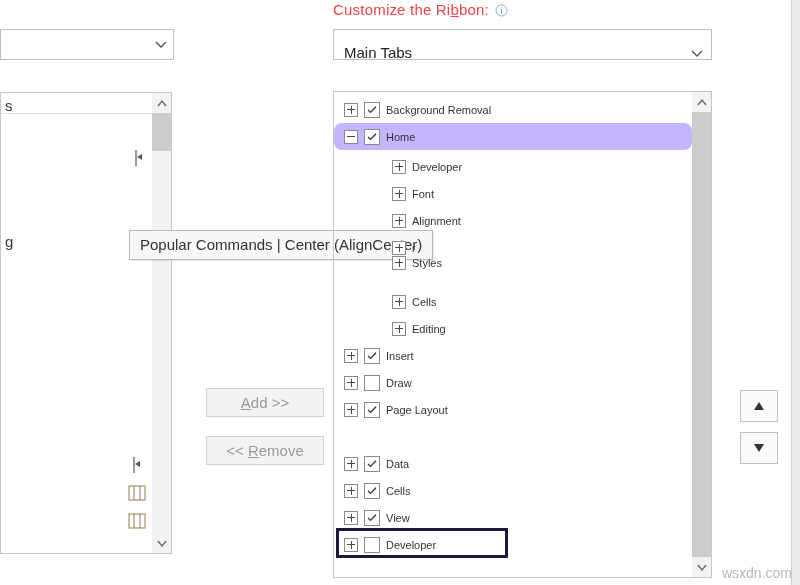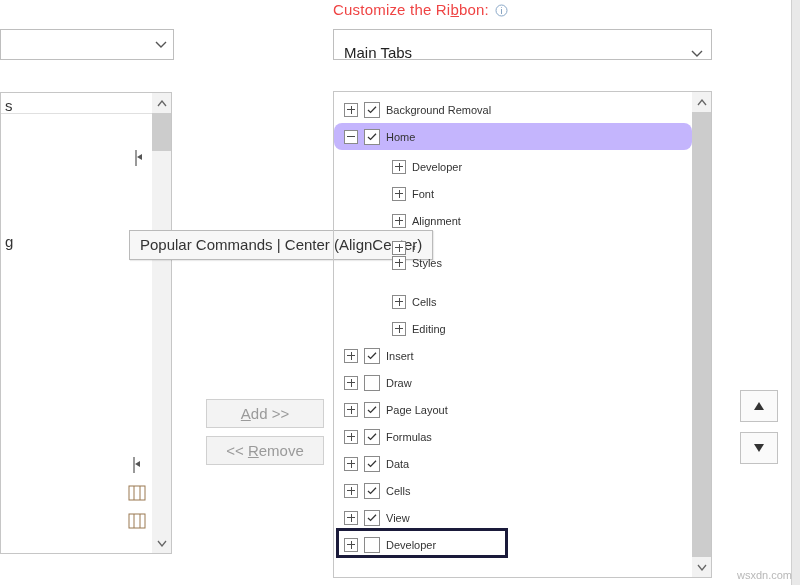--- a/index.html
+++ b/index.html
@@ -31,21 +31,21 @@
 
   .mini-icon { width: 20px; height: 20px; display: flex; align-items: center; justify-content: center; }
   .mini-icon svg { display: block; }
 
   
   .tooltip { position: absolute; left: 129px; top: 230px; border: 1px solid #bababa; background: #f7f7f7; padding: 5px 10px 6px; font-size: 15px; color: #333; box-shadow: 1px 1px 1px rgba(0,0,0,0.08); }
 
   
   .mid-btn { position: absolute; width: 118px; height: 29px; border: 1px solid #d0d0d0; background: #f3f3f3; display: flex; align-items: center; justify-content: center; color: #9a9a9a; font-size: 15px; }
   .mid-btn .u { text-decoration: underline; }
-  .add-btn { left: 206px; top: 388px; margin-top: 11px; }
+  .add-btn { left: 206px; top: 388px; }
   .remove-btn { left: 206px; top: 436px; }
 
   
   .tree-wrap { position: absolute; left: 333px; top: 91px; width: 379px; height: 487px; border: 1px solid #c6c6c6; }
   .tree-scroll { position: absolute; right: 0; top: 0; width: 19px; height: 100%; background: #f2f2f2; display: flex; flex-direction: column; }
   .tree-body { position: absolute; left: 0; top: 0; right: 19px; bottom: 0; }
   .tree-row { display: flex; align-items: center; height: 27px; padding-left: 10px; }
   .tree-row.group { padding-left: 58px; }
   .tree-row.selected { background: #c4b5fd; border-radius: 8px; }
   .expander { width: 14px; height: 14px; border: 1px solid #8a8a8a; display: flex; align-items: center; justify-content: center; margin-right: 6px; background: #fff; flex-shrink: 0; }
@@ -54,21 +54,21 @@
   .expander { position: relative; }
   .checkbox { width: 16px; height: 16px; border: 1px solid #8a8a8a; margin-right: 6px; display: flex; align-items: center; justify-content: center; background: #fff; flex-shrink: 0; }
   .check { width: 10px; height: 8px; }
   .tree-label { font-size: 11px; color: #333; }
   .hl-ring { position: absolute; border: 3px solid #1a1a3a; pointer-events: none; }
 
   
   .reorder-col { position: absolute; left: 740px; width: 38px; }
   .reorder-btn { width: 38px; height: 32px; border: 1px solid #c2c2c2; background: #fafafa; display: flex; align-items: center; justify-content: center; }
 
-  .watermark { position: absolute; right: 8px; bottom: 4px; font-size: 11px; color: #b8b8b8; font-family: Arial, sans-serif; }
+  .watermark { position: absolute; right: 8px; bottom: 4px; font-size: 14px; color: #b8b8b8; font-family: Arial, sans-serif; }
 </style>
 </head>
 <body>
 <div class="page-bg"></div>
 <div class="scroll-right-edge"></div>
 <div class="panel-right-edge"></div>
 
 <div class="left-dropdown">
   <span class="dd-arrow">
     <svg width="12" height="8">
@@ -269,32 +269,20 @@
           <div class="h"></div>
           <div class="v"></div>
         </div>
         <div class="checkbox">
           <svg class="check" viewBox="0 0 12 10">
             <path d="M1 5 L4.2 8 L11 1" stroke="#333" stroke-width="1.6" fill="none"></path>
           </svg>
         </div>
         <span class="tree-label">Page Layout</span>
       </div>
-      <div class="tree-row" style="position: absolute; left: 0px; right: 0px; top: 331px;">
-        <div class="expander">
-          <div class="h"></div>
-          <div class="v"></div>
-        </div>
-        <div class="checkbox">
-          <svg class="check" viewBox="0 0 12 10">
-            <path d="M1 5 L4.2 8 L11 1" stroke="#333" stroke-width="1.6" fill="none"></path>
-          </svg>
-        </div>
-        <span class="tree-label">Formulas</span>
-      </div>
       <div class="tree-row" style="position: absolute; left: 0px; right: 0px; top: 358px;">
         <div class="expander">
           <div class="h"></div>
           <div class="v"></div>
         </div>
         <div class="checkbox">
           <svg class="check" viewBox="0 0 12 10">
             <path d="M1 5 L4.2 8 L11 1" stroke="#333" stroke-width="1.6" fill="none"></path>
           </svg>
         </div>

